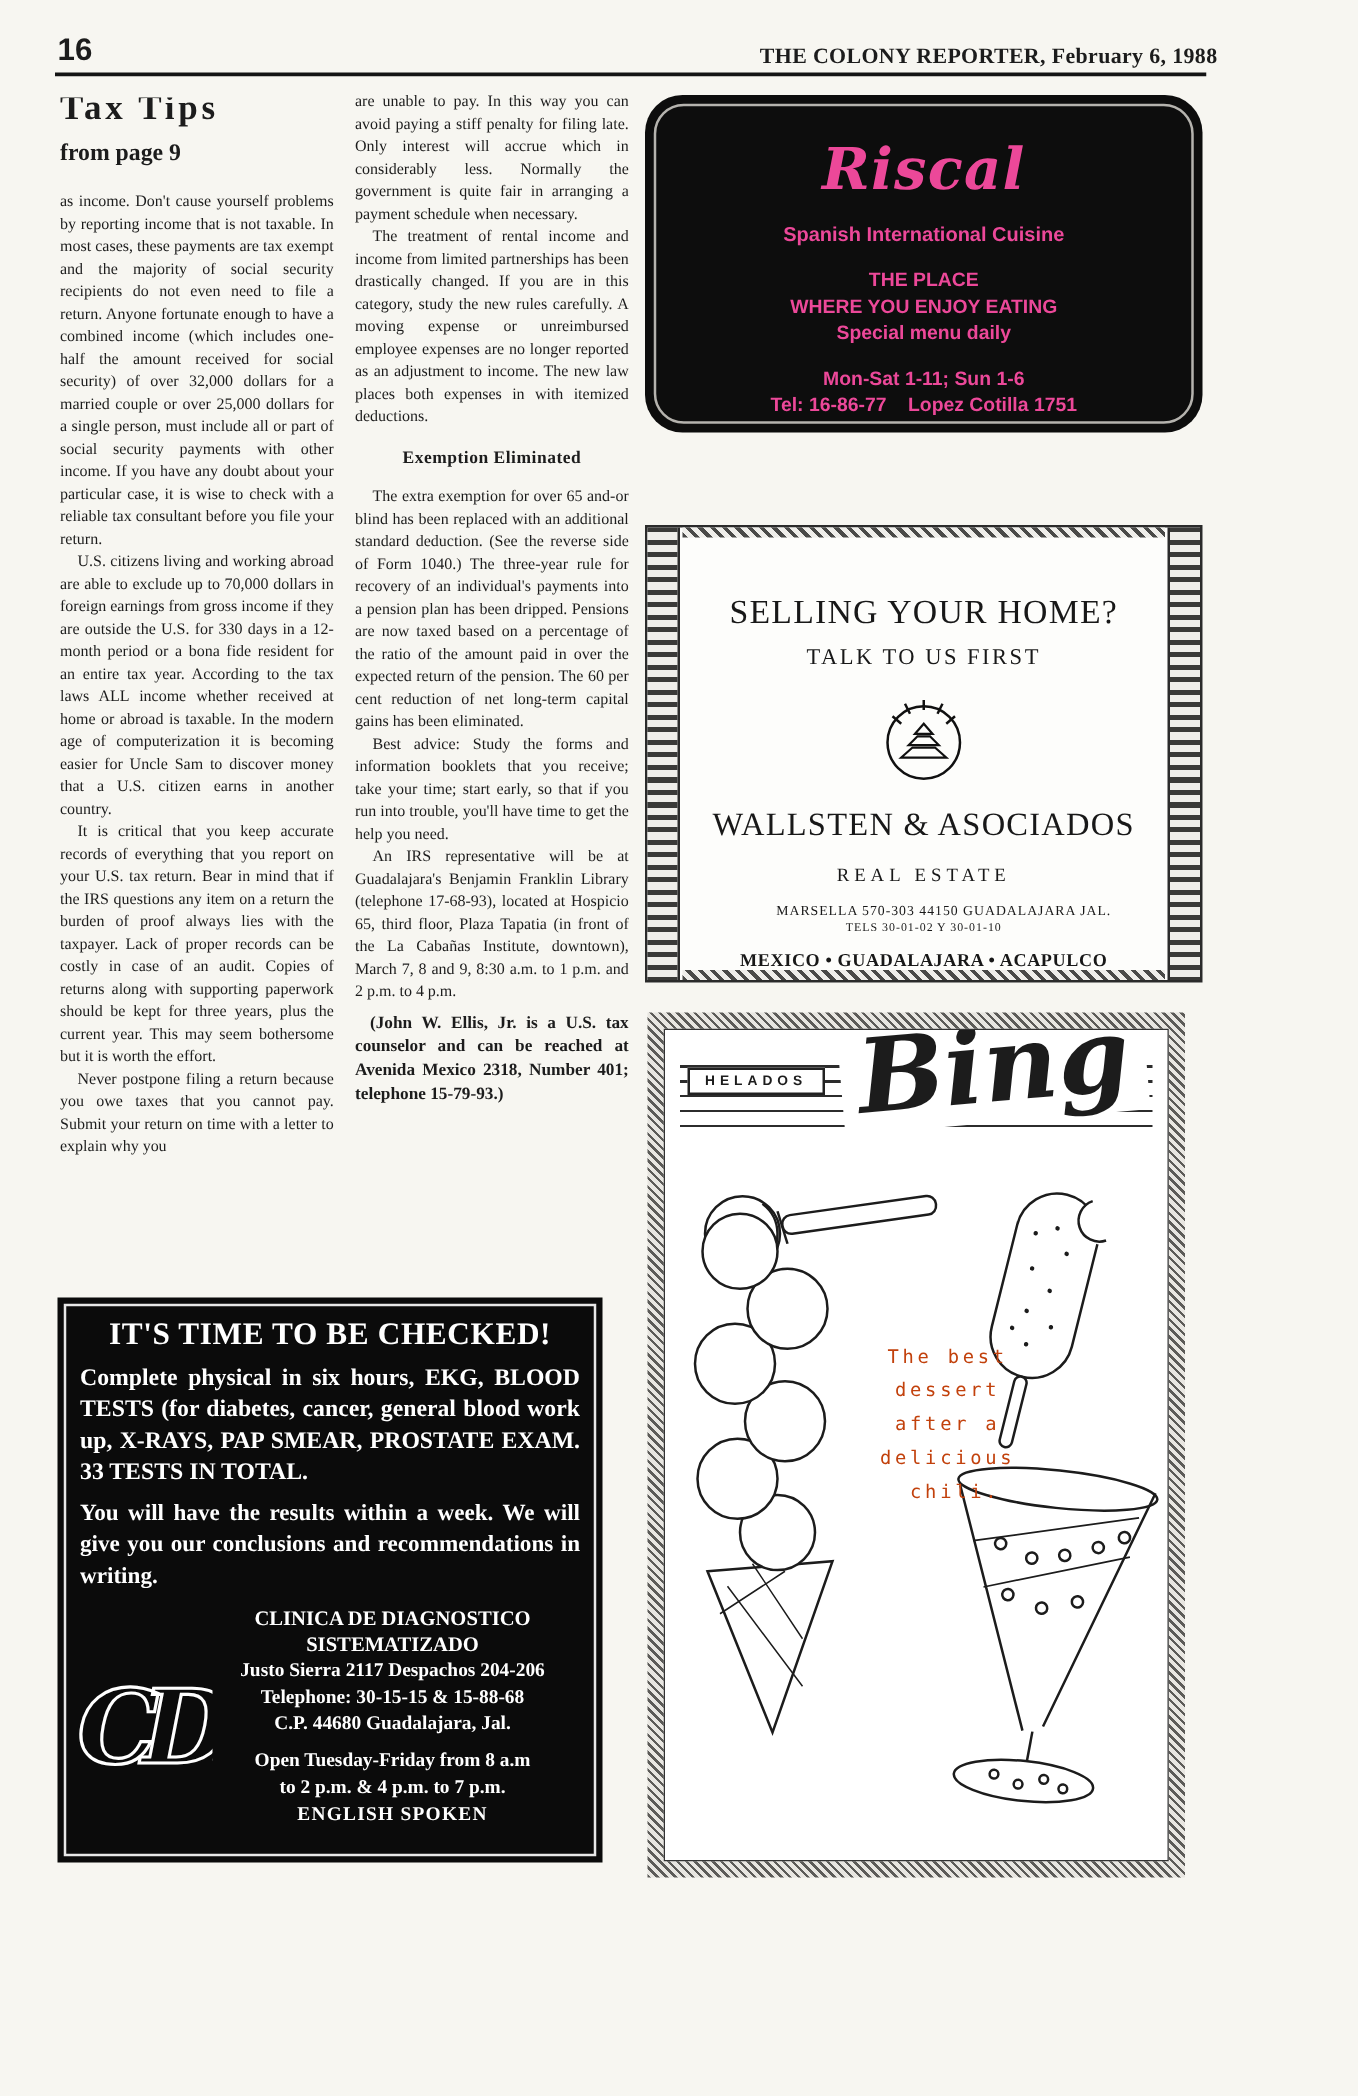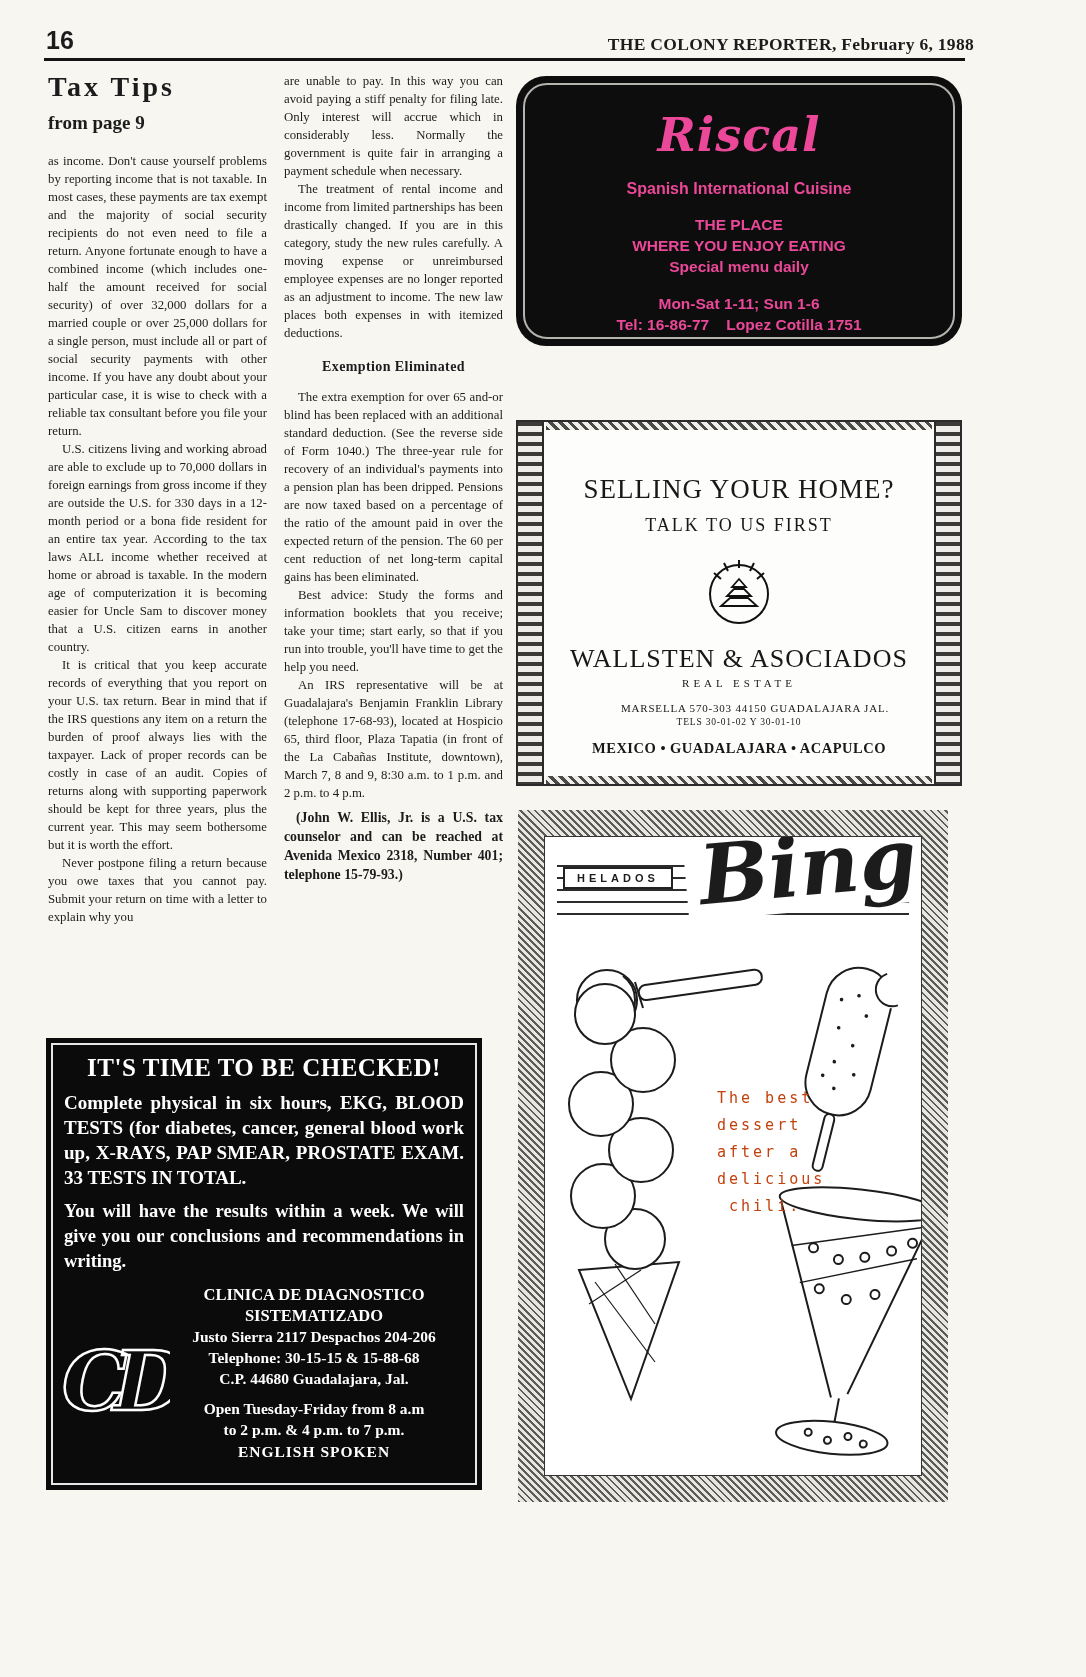--- a/index.html
+++ b/index.html
@@ -45,28 +45,28 @@
   .wallsten-side.right { right:0; border-left:2px solid #2b2b2b; }
   .wallsten-strip { position:absolute; left:28px; right:28px; height:8px;
     background:repeating-linear-gradient(45deg, #4a4a48 0 3px, #efeeea 3px 7px); }
   .wallsten-strip.top { top:0; }
   .wallsten-strip.bottom { bottom:0; }
   .wallsten-content { position:relative; padding-top:52px; text-align:center; color:#181818; }
   .w-head1 { font-size:27px; letter-spacing:1px; }
   .w-head2 { font-size:18px; letter-spacing:2px; margin-top:10px; }
   .w-logo { margin-top:16px; }
   .w-company { font-size:26px; letter-spacing:1px; margin-top:14px; }
-  .w-category { font-size:11px; letter-spacing:4px; margin-top:3px; }
+  .w-category { font-size:15px; letter-spacing:4px; margin-top:18px; }
   .w-address { font-size:11px; letter-spacing:0.8px; margin-top:13px;padding-left:32px; }
   .w-phones { font-size:9.5px; letter-spacing:0.8px; margin-top:3px; }
   .w-cities { font-size:14.5px; font-weight:bold; margin-top:13px; letter-spacing:0.5px;text-align:center; }
 
   
-  .ad-bing { position:absolute; left:518px; top:810px; width:430px; height:692px; padding:26px;
-    background:repeating-linear-gradient(45deg, #5c5b58 0 2px, #e8e6e1 2px 5px); }
+  .ad-bing { position:absolute; left:518px; top:810px; width:430px; height:692px; padding:13px;
+    background:repeating-linear-gradient(45deg, #5c5b58 0 2px, #e8e6e1 2px 5px);text-align:center; }
   .bing-inner { position:relative; width:100%; height:100%; background:#fff; border:1px solid #333; overflow:hidden; }
   .bing-header { position:relative; height:115px; }
   .bing-lines { position:absolute; left:12px; right:12px; top:28px; height:50px;
     background:repeating-linear-gradient(to bottom, #2c2c2c 0 2px, transparent 2px 12px); }
   .helados-box { position:absolute; left:18px; top:30px; background:#fff; border:2px solid #222;
     padding:3px 12px; font-family:"Liberation Sans", sans-serif; font-weight:bold; font-size:11px; letter-spacing:4px; }
   .bing-script { position:absolute; left:140px; top:-16px; font-family:"DejaVu Serif", serif; font-style:italic; font-weight:bold;
     font-size:82px; line-height:1.1; padding:0 14px; background:#fff; transform:rotate(-5deg); }
   .bing-art { position:absolute; left:0; top:115px; width:402px; height:549px; }
   .bing-slogan { position:absolute; left:172px; top:248px; font-family:"DejaVu Sans Mono", monospace;

